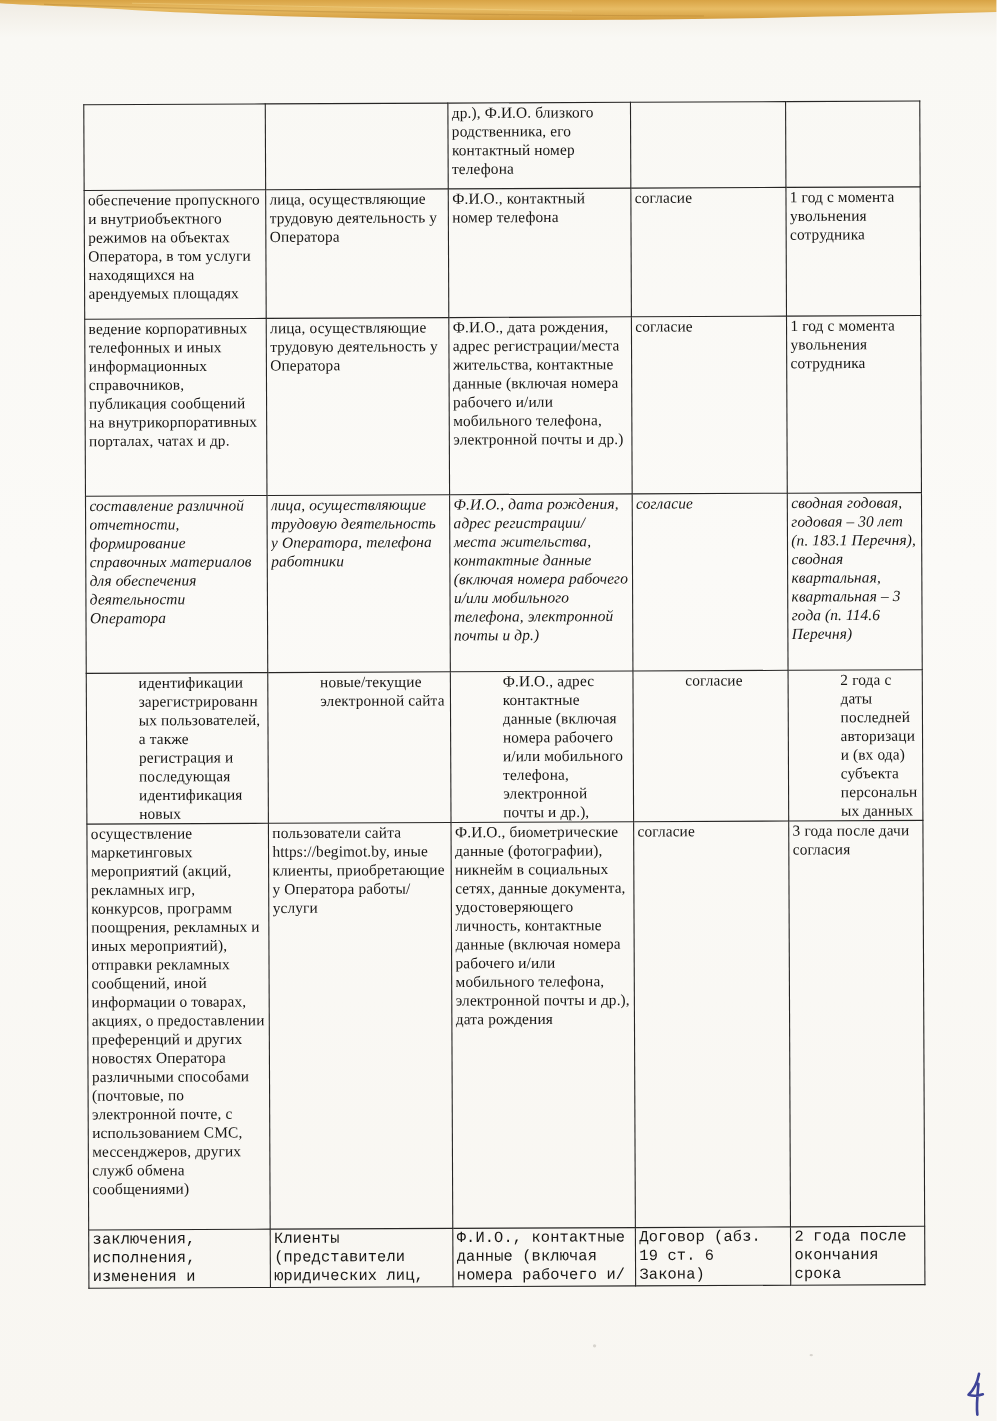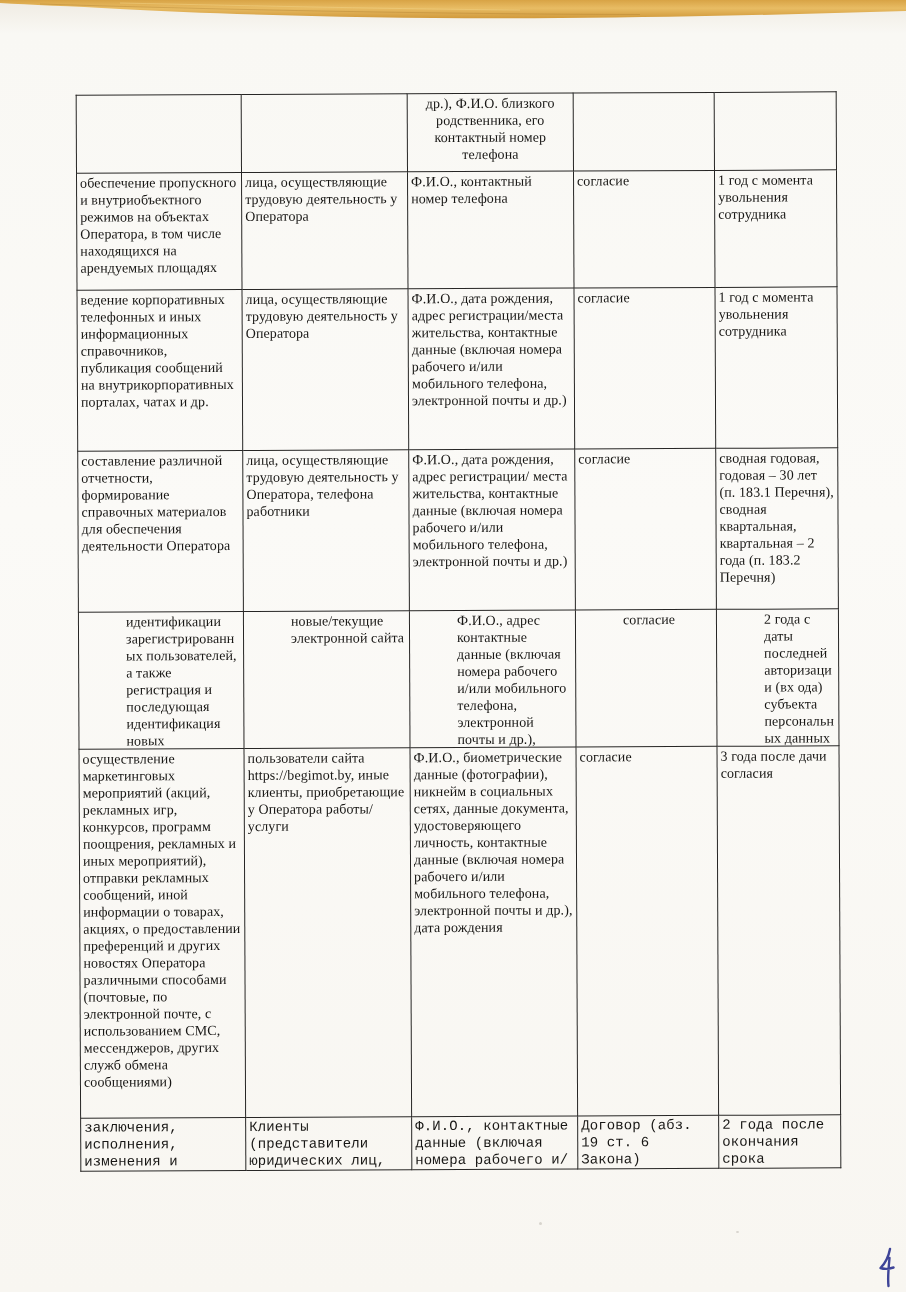--- a/index.html
+++ b/index.html
@@ -31,24 +31,24 @@
     border: 1.6px solid #272625;
     vertical-align: top;
     padding: 1px 3px 0 3px;
     font-size: 14px;
     line-height: 17px;
     color: #181715;
     letter-spacing: 0.1px;
     word-wrap: break-word;
   }
   .cell { overflow: hidden; }
-  tr.r0 .cell { height: 76px; text-align: center; }
+  tr.r0 .cell { height: 76px; }
   tr.r1 .cell { height: 115px; }
   tr.r2 .cell { height: 159px; }
-  tr.r3 .cell { height: 159px; }
+  tr.r3 .cell { height: 159px; font-style: italic; }
   tr.r4 .cell { height: 135px; margin-left: 44px; }
   tr.r5 .cell { height: 367px; }
   tr.r6 .cell { height: 51px; font-family: Liberation Mono, monospace; }
   .link { text-decoration: underline; }
   .pen-four {
     position: absolute; left: 876px; top: 1246px;
     width: 28px; height: 44px;
   }
   .speck {
     position: absolute; border-radius: 50%;
@@ -96,21 +96,21 @@
           </td>
         <td>
             <div class="cell"></div>
           </td>
         <td>
             <div class="cell"></div>
           </td>
       </tr>
       <tr class="r1">
         <td>
-            <div class="cell">обеспечение пропускного и внутриобъектного режимов на объектах Оператора, в том числе находящихся на арендуемых площадях</div>
+            <div class="cell">обеспечение пропускного и внутриобъектного режимов на объектах Оператора, в том услуги находящихся на арендуемых площадях</div>
           </td>
         <td>
             <div class="cell">лица, осуществляющие трудовую деятельность у Оператора</div>
           </td>
         <td>
             <div class="cell">Ф.И.О., контактный номер телефона</div>
           </td>
         <td>
             <div class="cell">согласие</div>
           </td>
@@ -142,21 +142,21 @@
         <td>
             <div class="cell">лица, осуществляющие трудовую деятельность у Оператора, телефона работники</div>
           </td>
         <td>
             <div class="cell">Ф.И.О., дата рождения, адрес регистрации/ места жительства, контактные данные (включая номера рабочего и/или мобильного телефона, электронной почты и др.)</div>
           </td>
         <td>
             <div class="cell">согласие</div>
           </td>
         <td>
-            <div class="cell">сводная годовая, годовая – 30 лет (п. 183.1 Перечня), сводная квартальная, квартальная – 2 года (п. 183.2 Перечня)</div>
+            <div class="cell">сводная годовая, годовая – 30 лет (п. 183.1 Перечня), сводная квартальная, квартальная – 3 года (п. 114.6 Перечня)</div>
           </td>
       </tr>
       <tr class="r4">
         <td>
           <div class="cell">
             <span>идентификации зарегистрированных пользователей, а также регистрация и последующая идентификация новых пользователей сайта</span>
             <span class="link">https://begimot.by</span>
           </div>
         </td>
         <td>

